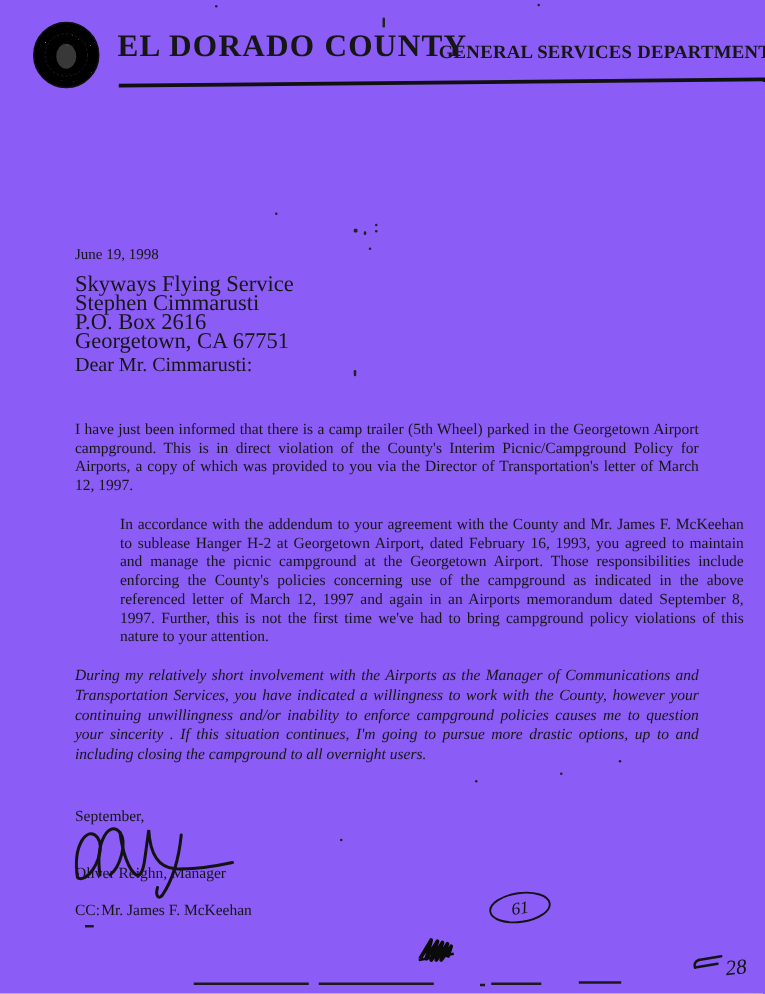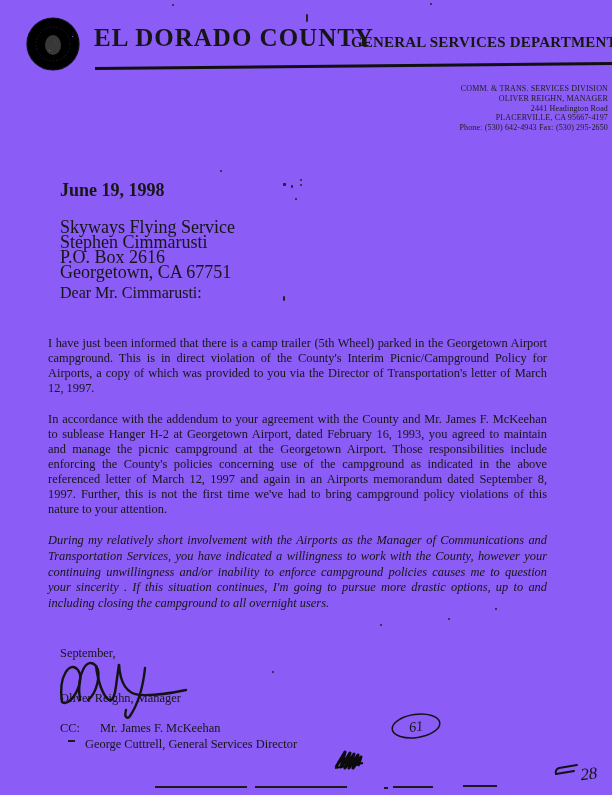--- a/index.html
+++ b/index.html
@@ -8,34 +8,34 @@
     font-family:"Liberation Serif", serif;color:#161616;
   }
   
   .seal{position:absolute;left:26px;top:14px;}
   .county-name{position:absolute;left:94px;top:24px;font-size:25px;font-weight:bold;letter-spacing:1px;white-space:nowrap;}
   .dept-name{position:absolute;left:351px;top:34px;font-size:15px;font-weight:bold;letter-spacing:0.2px;white-space:nowrap;}
   .letterhead-rule{position:absolute;left:95px;top:67px;width:519px;height:2.6px;background:#101010;
     transform:rotate(-0.55deg);transform-origin:left center;}
   .division-block{position:absolute;right:4px;top:84px;text-align:right;font-size:8px;line-height:9.8px;letter-spacing:0.15px;color:#1d1d1d;}
   
-  .date{position:absolute;left:60px;top:180px;font-size:18px;font-weight:bold;}
+  .date{position:absolute;left:60px;top:196px;font-size:12px;}
   .recipient{position:absolute;left:60px;top:220px;font-size:18px;line-height:15px;}
   .salutation{position:absolute;left:60px;top:284px;font-size:16px;}
-  .par{position:absolute;left:48px;width:499px;font-size:12.4px;line-height:15px;text-align:justify;}
+  .par{position:absolute;left:60px;width:499px;font-size:12.4px;line-height:15px;text-align:justify;}
   .p1{top:324px;}
-  .p2{top:400px;}
+  .p2{top:400px;margin-left:36px;}
   .p3{top:521px;line-height:15.6px;font-style:italic;}
   .closing{position:absolute;left:60px;top:646px;font-size:12.4px;}
   .signature-svg{position:absolute;left:50px;top:650px;}
   .signer{position:absolute;left:60px;top:691px;font-size:12.4px;}
   .cc-line1{position:absolute;left:60px;top:721px;font-size:12.4px;}
   .cc-dash{position:absolute;left:68px;top:740px;width:7px;height:1.6px;background:#1b1b1b;}
   .cc-line2{position:absolute;left:85px;top:737px;font-size:12.4px;}
-  .cc-label{margin-right:20px;}
+  .cc-label{margin-right:1px;}
   
   .circled-number{position:absolute;left:388px;top:710px;}
   .scribble{position:absolute;left:332px;top:748px;}
   .page-note{position:absolute;left:552px;top:756px;}
   .hairline{position:absolute;background:#1a1a1a;}
   .speck{position:absolute;background:#222;border-radius:1px;}
   svg text{font-family:"Liberation Serif", serif;fill:#131313;}
 </style>
 </head>
 <body>
@@ -53,27 +53,20 @@
     <circle cx="27" cy="30" r="26" fill="#060606" filter="url(#speckle)"></circle>
     <circle cx="27" cy="30" r="26" fill="none" stroke="#101010" stroke-width="1.2"></circle>
     <circle cx="27" cy="30" r="17" fill="none" stroke="#1c1c1c" stroke-width="0.8" stroke-dasharray="2 1.6"></circle>
     <ellipse cx="27" cy="31" rx="8" ry="10" fill="#ffffff" opacity="0.22"></ellipse>
   </svg>
 
   <div class="county-name">EL DORADO COUNTY</div>
   <div class="dept-name">GENERAL SERVICES DEPARTMENT</div>
   <div class="letterhead-rule"></div>
 
-  <div class="division-block">
-    <div>COMM. &amp; TRANS. SERVICES DIVISION</div>
-    <div>OLIVER REIGHN, MANAGER</div>
-    <div>2441 Headington Road</div>
-    <div>PLACERVILLE, CA 95667-4197</div>
-    <div>Phone: (530) 642-4943   Fax: (530) 295-2650</div>
-  </div>
 
   <div class="date">June 19, 1998</div>
 
   <div class="recipient">
     <div>Skyways Flying Service</div>
     <div>Stephen Cimmarusti</div>
     <div>P.O. Box 2616</div>
     <div>Georgetown, CA 67751</div>
   </div>
 
@@ -93,21 +86,20 @@
       <path d="M95,18 C93,38 88,54 80,66 C77,70 74,67 76,60"></path>
     </g>
   </svg>
 
   <div class="signer">Oliver Reighn, Manager</div>
 
   <div class="cc-line1">
     <span class="cc-label">CC:</span><span>Mr. James F. McKeehan</span>
   </div>
   <div class="cc-dash"></div>
-  <div class="cc-line2">George Cuttrell, General Services Director</div>
 
   <svg class="circled-number" width="58" height="32" viewBox="0 0 58 32">
     <ellipse cx="28" cy="16" rx="24" ry="11.5" fill="none" stroke="#131313" stroke-width="1.5" transform="rotate(-8 28 16)"></ellipse>
     <text x="21" y="21" font-size="14" font-style="italic" transform="rotate(-8 28 16)">61</text>
   </svg>
 
   <svg class="scribble" width="42" height="24" viewBox="0 0 42 24">
     <path d="M4,19 L13,4 L9,19 L18,5 L13,20 L22,6 L17,20 L26,7 L21,20 L29,9 L26,18" stroke="#0b0b0b" stroke-width="3" fill="none" stroke-linejoin="round"></path>
     <path d="M3,20 L31,15" stroke="#0b0b0b" stroke-width="2.2" fill="none"></path>
   </svg>

